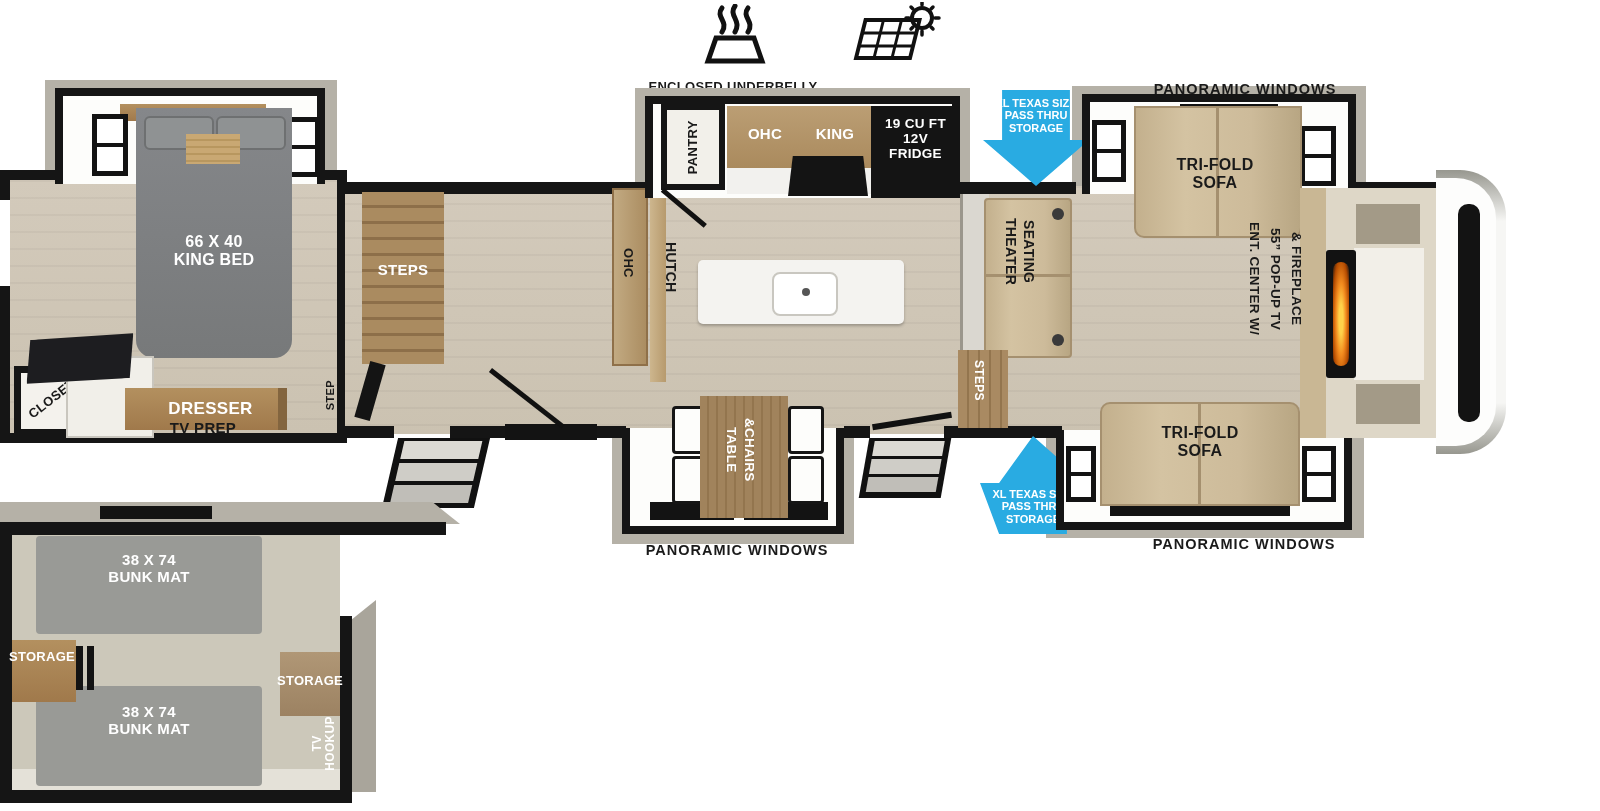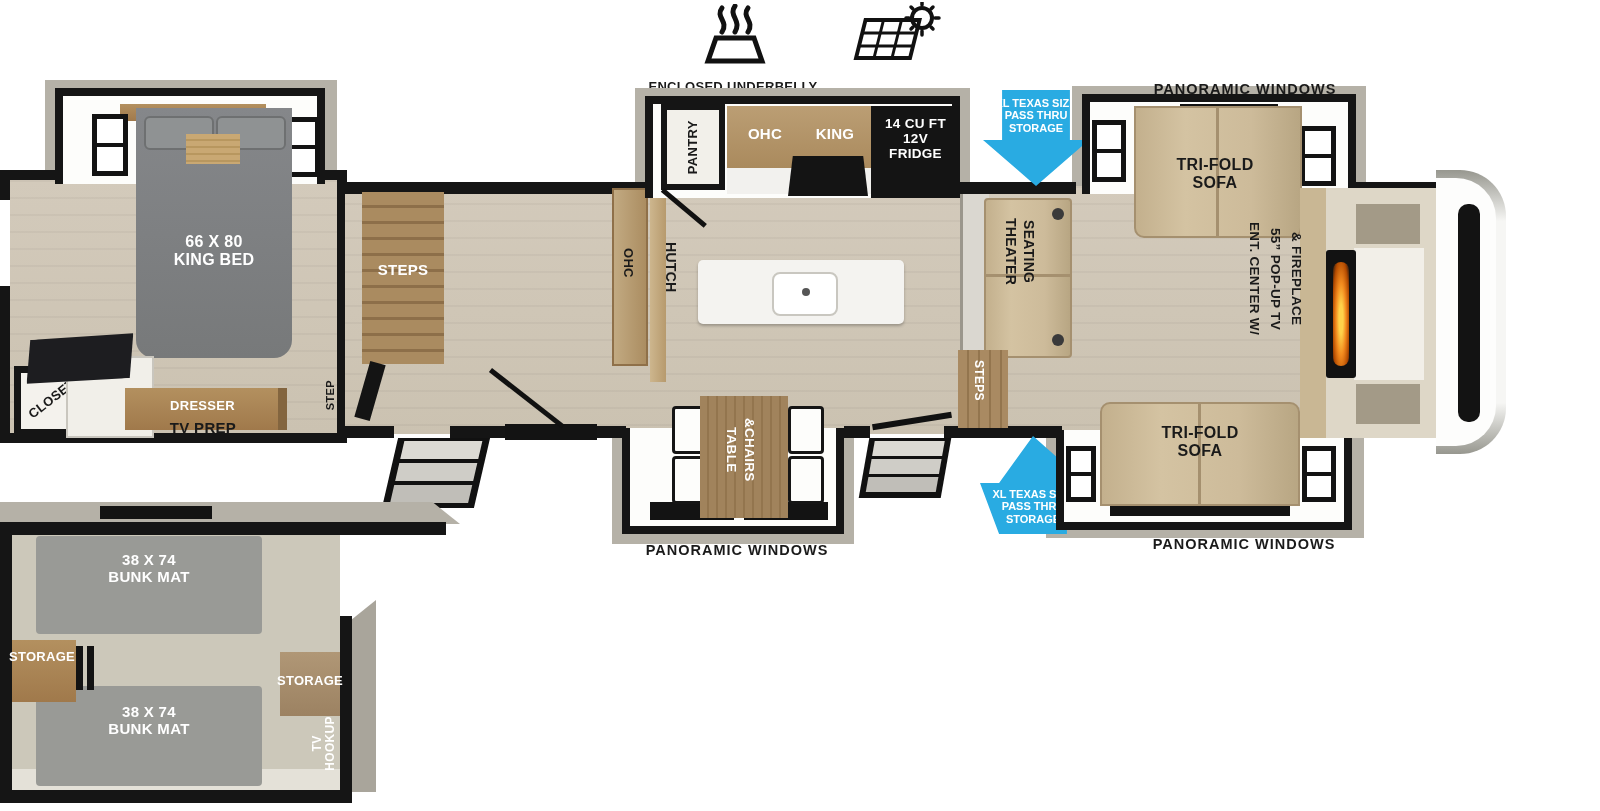--- a/index.html
+++ b/index.html
@@ -76,30 +76,30 @@
     <div class="pane" style="left:5px;top:33px;width:26px;height:24px;"></div>
   </div>
   <div class="abs win" style="left:284px;top:117px;width:36px;height:60px;">
     <div class="pane" style="left:5px;top:5px;width:26px;height:23px;"></div>
     <div class="pane" style="left:5px;top:32px;width:26px;height:23px;"></div>
   </div>
   <div class="abs" style="left:136px;top:108px;width:156px;height:250px;background:linear-gradient(180deg,#85878a,#77797a);border-radius:0 0 18px 18px;">
     <div class="abs" style="left:8px;top:8px;width:66px;height:30px;background:#8f9293;border:2px solid #6e7071;border-radius:6px;"></div>
     <div class="abs" style="left:80px;top:8px;width:66px;height:30px;background:#8f9293;border:2px solid #6e7071;border-radius:6px;"></div>
     <div class="abs wood" style="left:50px;top:26px;width:54px;height:30px;background:repeating-linear-gradient(180deg,#c9a873 0 5px,#b8975f 5px 7px);"></div>
-    <div class="abs lbl w" style="left:18px;top:125px;width:120px;font-size:16px;">66 X 80
+    <div class="abs lbl w" style="left:18px;top:125px;width:120px;font-size:16px;">66 X 40
 KING BED</div>
   </div>
 
   <div class="abs" style="left:14px;top:366px;width:76px;height:70px;background:#f4f2ed;border:7px solid #151515;box-sizing:border-box;"></div>
   <div class="abs lbl" style="left:12px;top:392px;width:80px;font-size:13px;transform:rotate(-38deg);">CLOSET</div>
   <div class="abs" style="left:66px;top:356px;width:84px;height:78px;background:#f1efe9;border:2px solid #c9c6be;"></div>
   <div class="abs" style="left:24px;top:334px;width:112px;height:50px;background:#1d1d20;transform:rotate(-7deg);clip-path:polygon(8% 0,100% 12%,92% 100%,0 86%);"></div>
   <div class="abs wood" style="left:125px;top:388px;width:162px;height:42px;border-right:9px solid #83653f;box-sizing:border-box;"></div>
-  <div class="abs lbl w" style="left:130px;top:399px;width:145px;font-size:13px;">DRESSER</div>
+  <div class="abs lbl w" style="left:138px;top:399px;width:145px;font-size:17px;">DRESSER</div>
   <div class="abs lbl" style="left:133px;top:420px;width:140px;font-size:15px;">TV PREP</div>
   <div class="abs ccwBox" style="left:318px;top:368px;width:24px;height:54px;">
     <div class="ccw lbl" style="font-size:11px;">STEP</div>
   </div>
 
   <div class="abs floor" style="left:345px;top:186px;width:1100px;height:248px;"></div>
 
   <div class="abs wall" style="left:337px;top:182px;width:323px;height:12px;"></div>
   <div class="abs wall" style="left:952px;top:182px;width:124px;height:12px;"></div>
   <div class="abs wall" style="left:1340px;top:182px;width:112px;height:12px;"></div>
@@ -139,21 +139,21 @@
   <div class="abs" style="left:661px;top:104px;width:64px;height:86px;background:#f2f0ea;border:6px solid #151515;box-sizing:border-box;"></div>
   <div class="abs ccwBox" style="left:661px;top:104px;width:64px;height:86px;">
     <div class="ccw lbl" style="font-size:13px;">PANTRY</div>
   </div>
   <div class="abs wood" style="left:727px;top:106px;width:148px;height:62px;background:linear-gradient(180deg,#bb9e74,#aa8a5d);"></div>
   <div class="abs lbl w" style="left:735px;top:126px;width:60px;font-size:15px;">OHC</div>
   <div class="abs lbl w" style="left:795px;top:126px;width:80px;font-size:15px;">KING</div>
   <div class="abs" style="left:727px;top:168px;width:148px;height:26px;background:#f2f1ee;"></div>
   <div class="abs" style="left:788px;top:156px;width:80px;height:40px;background:#141414;clip-path:polygon(6% 0,94% 0,100% 100%,0 100%);"></div>
   <div class="abs" style="left:871px;top:106px;width:89px;height:92px;background:#141414;"></div>
-  <div class="abs lbl w" style="left:871px;top:116px;width:89px;font-size:13.5px;">14 CU FT
+  <div class="abs lbl w" style="left:871px;top:116px;width:89px;font-size:13.5px;">19 CU FT
 12V
 FRIDGE</div>
   <div class="abs" style="left:664px;top:188px;width:56px;height:5px;background:#111;transform:rotate(40deg);transform-origin:left top;"></div>
 
   <div class="abs" style="left:698px;top:260px;width:206px;height:64px;background:#f4f3f0;border-radius:5px;box-shadow:0 2px 3px rgba(0,0,0,.25);">
     <div class="abs" style="left:74px;top:12px;width:62px;height:40px;background:#fff;border:2px solid #c9c7c0;border-radius:8px;"></div>
     <div class="abs" style="left:104px;top:28px;width:8px;height:8px;background:#555;border-radius:50%;"></div>
   </div>
 
   <div class="abs slide floor" style="left:622px;top:428px;width:222px;height:106px;border-top:none;box-sizing:border-box;"></div>

